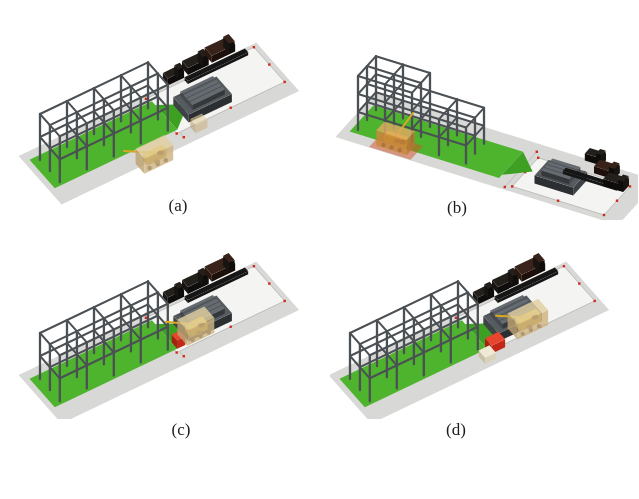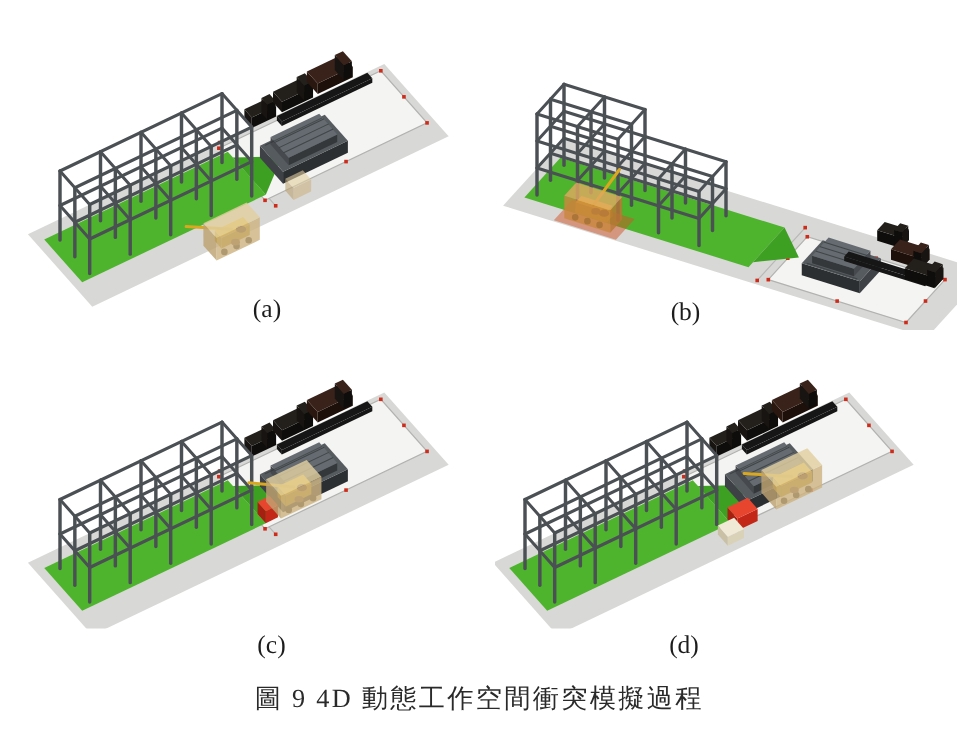--- a/index.html
+++ b/index.html
@@ -538,14 +538,13 @@
           </g>
         </g>
       </svg>
   </div>
 
   <div class="plabel" style="left:178px;top:196px;">(a)</div>
   <div class="plabel" style="left:457px;top:198px;">(b)</div>
   <div class="plabel" style="left:181px;top:420px;">(c)</div>
   <div class="plabel" style="left:456px;top:420px;">(d)</div>
 
-  <div class="caption">圖 9  4D 動態工作空間衝突模擬過程</div>
 </div>
 
 </body></html>

